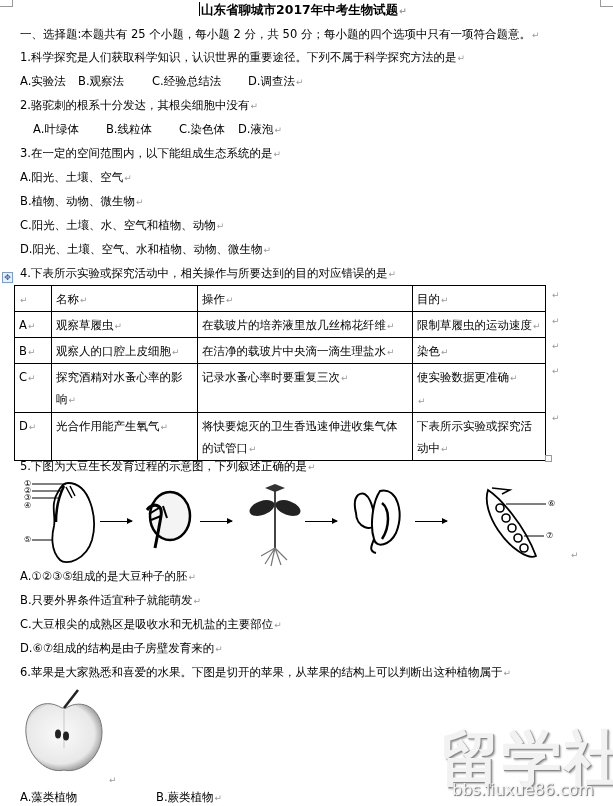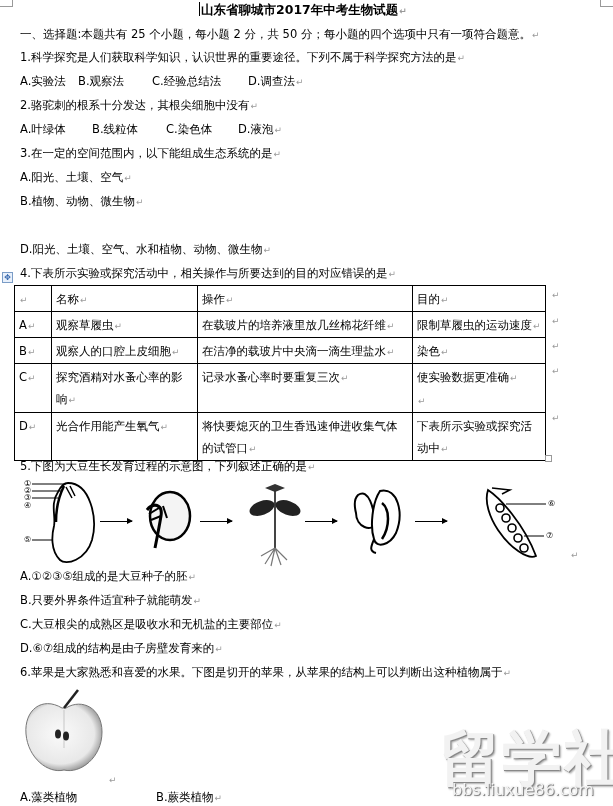--- a/index.html
+++ b/index.html
@@ -40,27 +40,28 @@
   <div class="title"><span class="cursor"></span><span>山东省聊城市2017年中考生物试题</span><span class="pm">↵</span></div>
 
   <div class="line" style="top:27px;"><span>一、选择题:本题共有 25 个小题，每小题 2 分，共 50 分；每小题的四个选项中只有一项符合题意。</span><span class="pm">↵</span></div>
 
   <div class="line" style="top:50px;"><span>1.科学探究是人们获取科学知识，认识世界的重要途径。下列不属于科学探究方法的是</span><span class="pm">↵</span></div>
   <div class="line opts" style="top:74px;">
     <span class="opt" style="width:58px;">A.实验法</span><span class="opt" style="width:74px;">B.观察法</span><span class="opt" style="width:96px;">C.经验总结法</span><span class="opt">D.调查法</span><span class="pm">↵</span>
   </div>
 
   <div class="line" style="top:98px;"><span>2.骆驼刺的根系十分发达，其根尖细胞中没有</span><span class="pm">↵</span></div>
-  <div class="line opts" style="top:122px;">
+  <div class="line opts" style="top:122px;text-align:center;">
     <span class="opt" style="width:72px;">A.叶绿体</span><span class="opt" style="width:74px;">B.线粒体</span><span class="opt" style="width:72px;">C.染色体</span><span class="opt">D.液泡</span><span class="pm">↵</span>
   </div>
 
   <div class="line" style="top:146px;"><span>3.在一定的空间范围内，以下能组成生态系统的是</span><span class="pm">↵</span></div>
   <div class="line" style="top:170px;"><span>A.阳光、土壤、空气</span><span class="pm">↵</span></div>
   <div class="line" style="top:194px;"><span>B.植物、动物、微生物</span><span class="pm">↵</span></div>
+  <div class="line" style="top:218px;"><span>C.阳光、土壤、水、空气和植物、动物</span><span class="pm">↵</span></div>
   <div class="line" style="top:242px;"><span>D.阳光、土壤、空气、水和植物、动物、微生物</span><span class="pm">↵</span></div>
 
   <div class="line" style="top:266px;"><span>4.下表所示实验或探究活动中，相关操作与所要达到的目的对应错误的是</span><span class="pm">↵</span></div>
   <div class="move-handle">✥</div>
 
   <table class="exp">
     <tbody>
         <tr style="height:25px;">
       <td style="width:28px;"><span></span><span class="pm">↵</span></td>
       <td style="width:137px;"><span>名称</span><span class="pm">↵</span></td>

